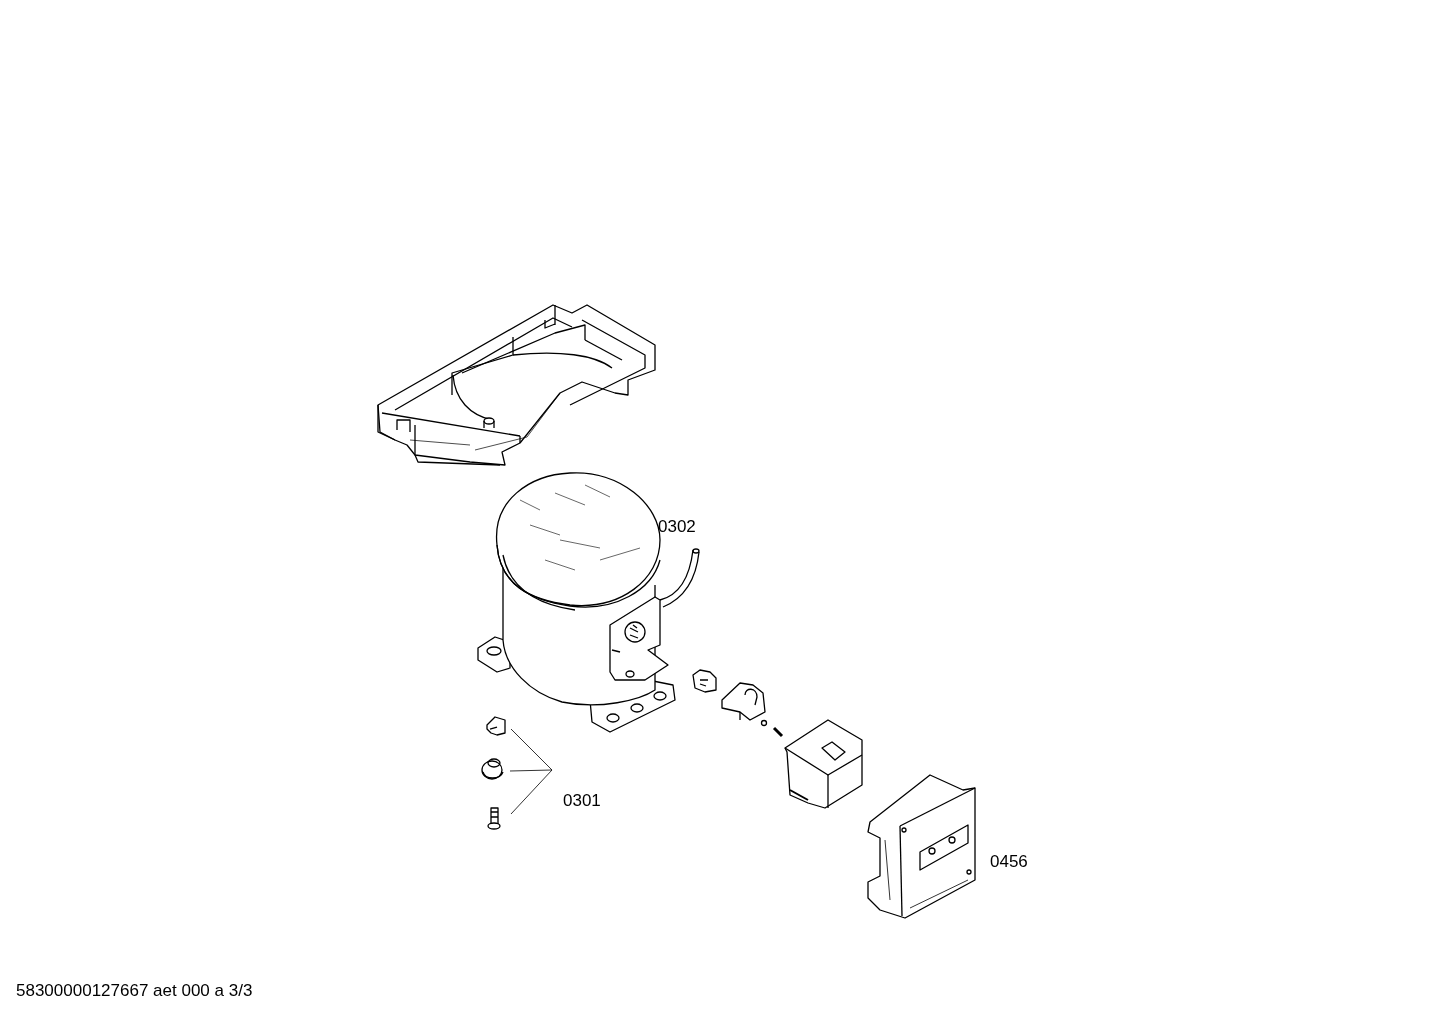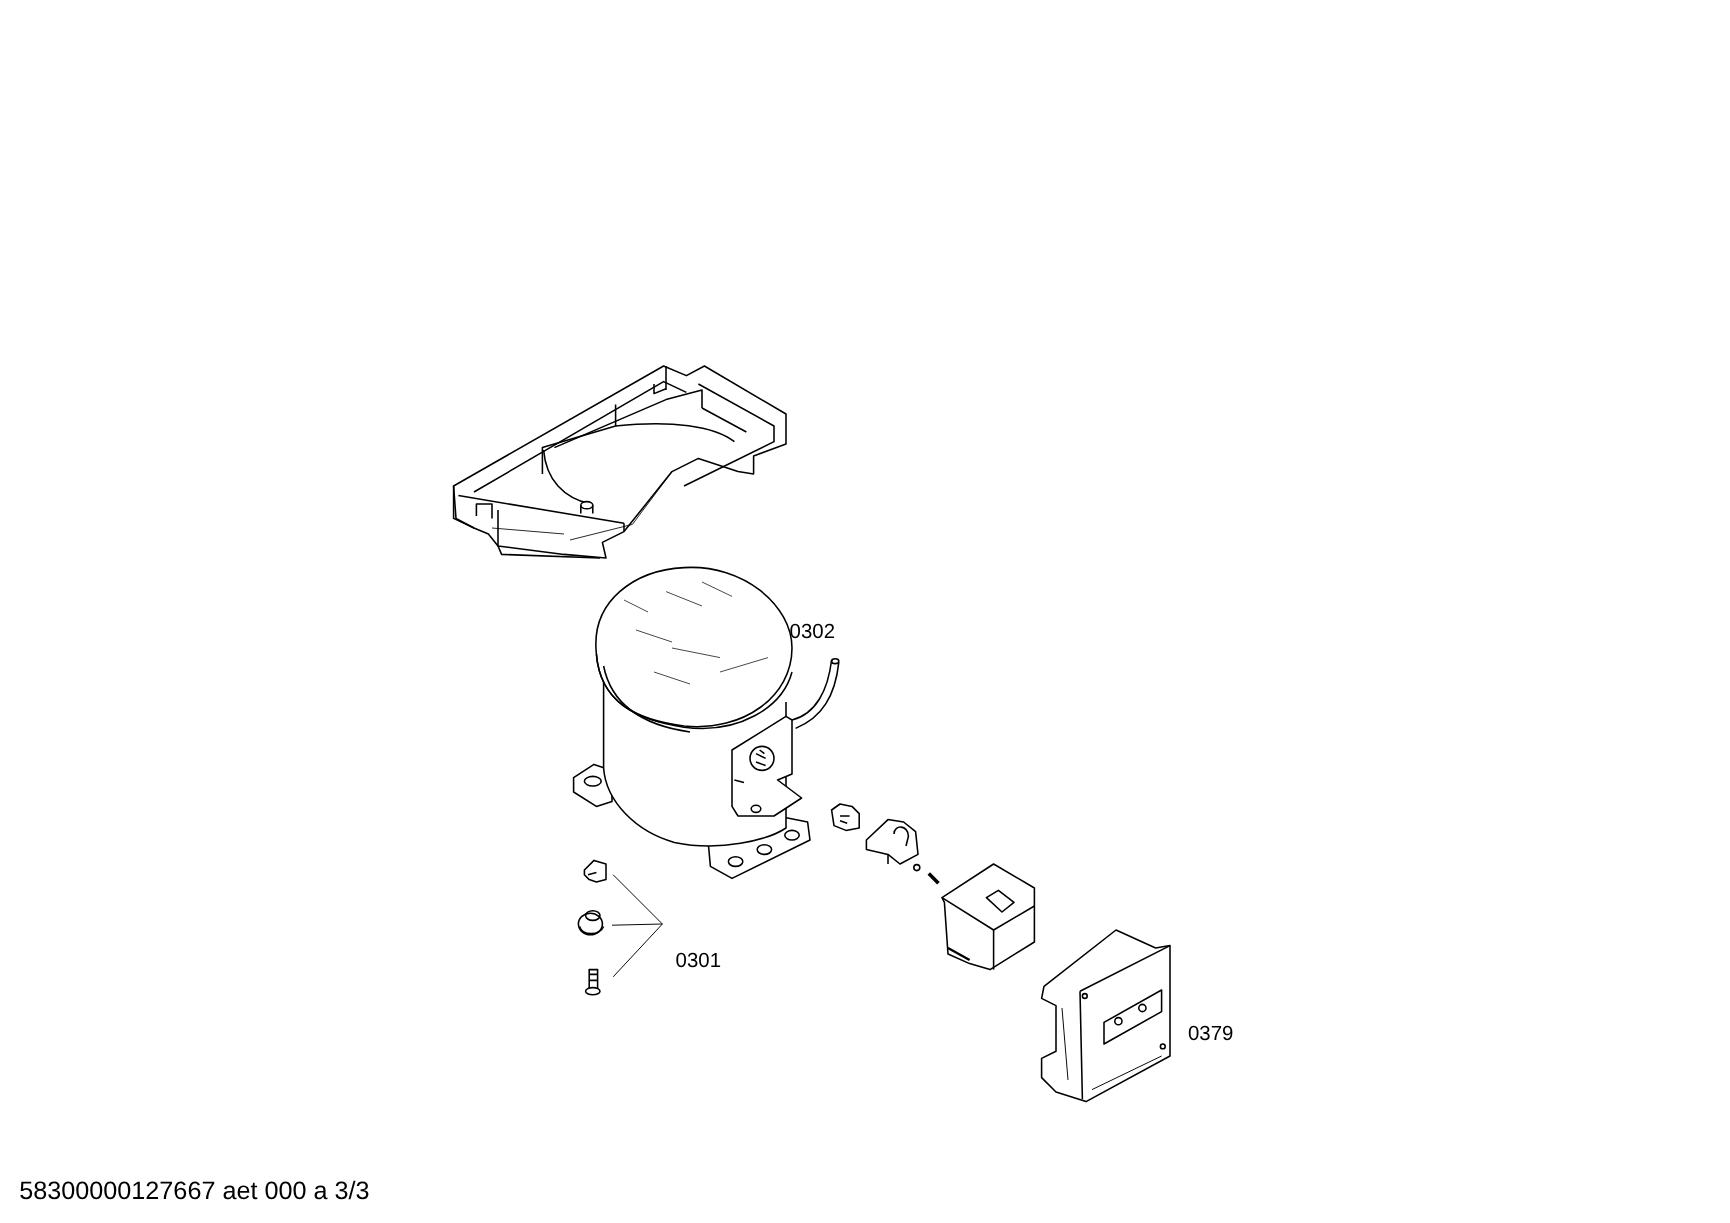--- a/index.html
+++ b/index.html
@@ -1,19 +1,19 @@
 <!DOCTYPE html>
 <html><head>
   <meta charset="utf-8">
   <style>
     html, body { margin: 0; padding: 0; background: #ffffff; }
     body { width: 1442px; height: 1019px; position: relative; overflow: hidden; font-family: "Liberation Sans", sans-serif; color: #000; }
     .drawing { position: absolute; left: 0; top: 0; width: 1442px; height: 1019px; }
     .label { position: absolute; font-size: 17px; font-family: "Liberation Sans", sans-serif; color: #000; white-space: nowrap; margin-top: 28px; }
-    .footer { position: absolute; left: 16px; top: 981px; font-size: 21px; font-family: "Liberation Sans", sans-serif; white-space: nowrap; }
+    .footer { position: absolute; left: 16px; top: 981px; font-size: 17px; font-family: "Liberation Sans", sans-serif; white-space: nowrap; }
   </style>
 </head>
 <body>
 
 <svg class="drawing" viewBox="0 0 1442 1019" xmlns="http://www.w3.org/2000/svg">
   <g fill="none" stroke="#000" stroke-width="1.3" stroke-linejoin="round">
 
     <g>
       <path d="M378,405 L553,305 L572,313 L587,305 L655,345 L655,370 L628,380 L628,395 L615,393 L582,382 L560,393 L520,443 L502,452 L505,465 L470,462 L415,455 L407,445 L395,440 L380,432 Z" fill="#fff"></path>
       <path d="M378,405 L378,432 L395,440"></path>
@@ -104,15 +104,15 @@
       <circle cx="904" cy="830" r="2"></circle>
       <circle cx="969" cy="872" r="2"></circle>
       <path d="M885,840 L890,900" stroke-width="0.8"></path>
       <path d="M910,908 L968,880" stroke-width="0.8"></path>
     </g>
   </g>
 </svg>
 
 <div class="label" style="left:658px; top:489px;">0302</div>
 <div class="label" style="left:563px; top:763px;">0301</div>
-<div class="label" style="left:990px; top:824px;">0379</div>
+<div class="label" style="left:990px; top:824px;">0456</div>
 
 <div class="footer">58300000127667 aet 000 a 3/3</div>
 
 </body></html>

